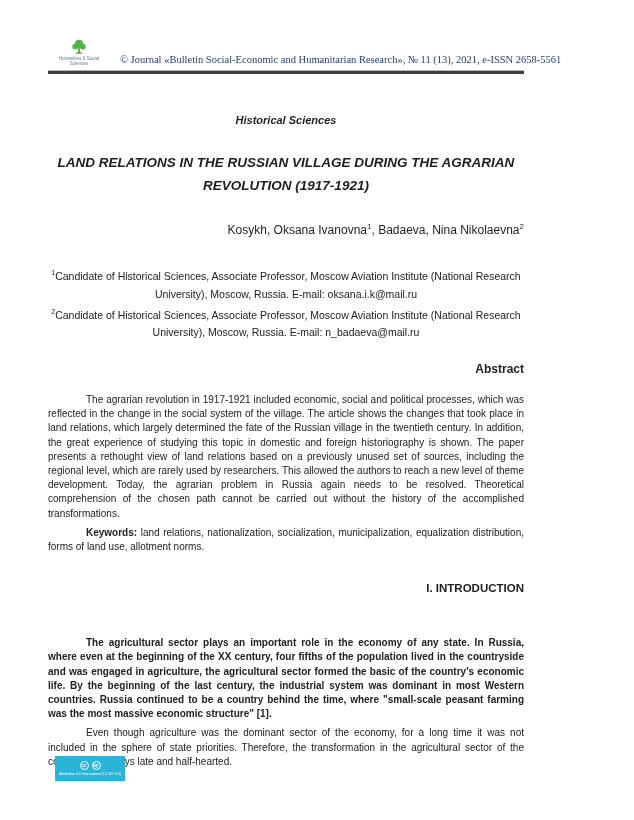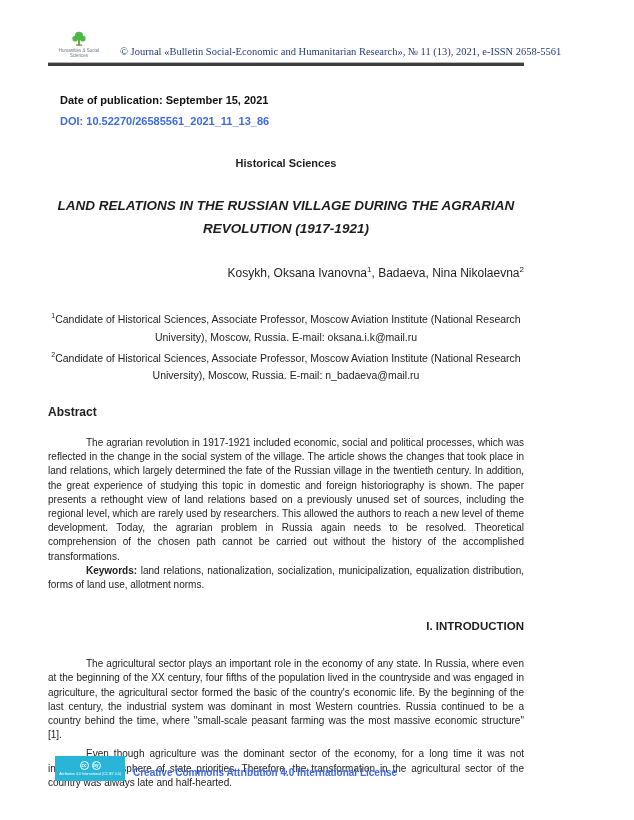--- a/index.html
+++ b/index.html
@@ -7,21 +7,21 @@
     width: 634px; height: 820px;
     background: #ffffff;
     font-family: "Liberation Sans", sans-serif;
     color: #1e1e1e;
     -webkit-font-smoothing: antialiased;
   }
   .page {
     position: relative;
     width: 572px; height: 820px;
     box-sizing: border-box;
-    padding: 26px 48px 0 48px;
+    padding: 34px 48px 0 48px;
     overflow: hidden;
     background: #ffffff;
   }
 
   
   .header-row {
     display: flex;
     align-items: flex-end;
     gap: 10px;
     height: 32px;
@@ -54,24 +54,25 @@
     background: linear-gradient(#b5b5b5 0 25%, #3e3e3e 25% 100%);
   }
 
   
   .meta-block { margin: 28px 0 0 12px; }
   .date-line { font-size: 11px; font-weight: bold; color: #111; }
   .doi-line  { font-size: 11px; font-weight: bold; color: #3f6be0; margin-top: 9px; cursor: pointer; }
 
   
   .section-label {
-    margin-top: 30px;
+    margin-top: 40px;
     text-align: center;
     font-size: 11px;
     font-weight: bold;
+    font-style: italic;
   }
   .paper-title {
     margin-top: 25px;
     text-align: center;
     font-size: 13.5px;
     font-weight: bold;
     line-height: 23px;
     font-style: italic;
   }
   .authors-line {
@@ -86,45 +87,45 @@
     margin-top: 27px;
     text-align: center;
     font-size: 10.5px;
     line-height: 18px;
     color: #222;
   }
   .affiliations sup { font-size: 7px; }
 
   .abstract-heading {
     margin-top: 21px;
-    text-align: left;
+    text-align: right;
     font-size: 12px;
     font-weight: bold;
   }
 
   
   .para {
     font-size: 10px;
     line-height: 14.2px;
     text-align: justify;
     text-indent: 38px;
     color: #222;
   }
   .abstract-body { margin-top: 17px; }
-  .keywords-para { }
+  .keywords-para { margin-top: 5px; }
   .keywords-para b { font-weight: bold; }
 
   .intro-heading {
     margin-top: 28px;
     margin-left: 38px;
     font-size: 11.5px;
     font-weight: bold;
     text-align: right;
   }
-  .intro-p1 { margin-top: 25px; }
+  .intro-p1 { margin-top: 42px; font-weight: bold; }
   .intro-p2 { margin-top: 5px; }
 
   
   .footer { position: absolute; top: 742px; left: 0; width: 634px; }
   .page-number { text-align: right; font-size: 10px; color: #111; }
   .license-row {
     display: flex;
     align-items: flex-end;
     gap: 8px;
     margin: 3px 0 0 55px;
@@ -183,24 +184,20 @@
           <rect x="6.5" y="16" width="7" height="1.5" fill="#6f9b3a"></rect>
         </svg>
       </span>
       <span class="logo-caption">Humanities &amp; Social</span>
       <span class="logo-caption">Sciences</span>
     </div>
     <div class="journal-line">©  Journal  «Bulletin Social-Economic and Humanitarian Research»,  № 11 (13), 2021, e-ISSN 2658-5561</div>
   </div>
   <div class="header-rule"></div>
 
-  <div class="meta-block">
-    <div class="date-line">Date of publication: September 15, 2021</div>
-    <div class="doi-line">DOI: 10.52270/26585561_2021_11_13_86</div>
-  </div>
 
   <div class="section-label">Historical Sciences</div>
 
   <div class="paper-title">LAND RELATIONS IN THE RUSSIAN VILLAGE DURING THE AGRARIAN REVOLUTION (1917-1921)</div>
 
   <div class="authors-line"><span>Kosykh, Oksana Ivanovna</span><sup>1</sup><span>, </span><span>Badaeva, Nina Nikolaevna</span><sup>2</sup></div>
 
   <div class="affiliations"><sup>1</sup><span>Candidate of Historical Sciences, Associate Professor, Moscow Aviation Institute (National Research University), Moscow, Russia. E-mail: oksana.i.k@mail.ru</span><br><sup>2</sup><span>Candidate of Historical Sciences, Associate Professor, Moscow Aviation Institute (National Research University), Moscow, Russia. E-mail: n_badaeva@mail.ru</span></div>
 
   <div class="abstract-heading">Abstract</div>
@@ -214,17 +211,16 @@
   <div class="footer">
     <div class="page-number">86</div>
     <div class="license-row">
       <div class="cc-badge">
         <div class="cc-circles">
           <div class="cc-circle">cc</div>
           <div class="cc-circle">by</div>
         </div>
         <div class="cc-caption">Attribution 4.0 International (CC BY 4.0)</div>
       </div>
-      <div class="license-text">Creative Commons Attribution 4.0 International License</div>
     </div>
   </div>
 
 </div>
 
 </body></html>

